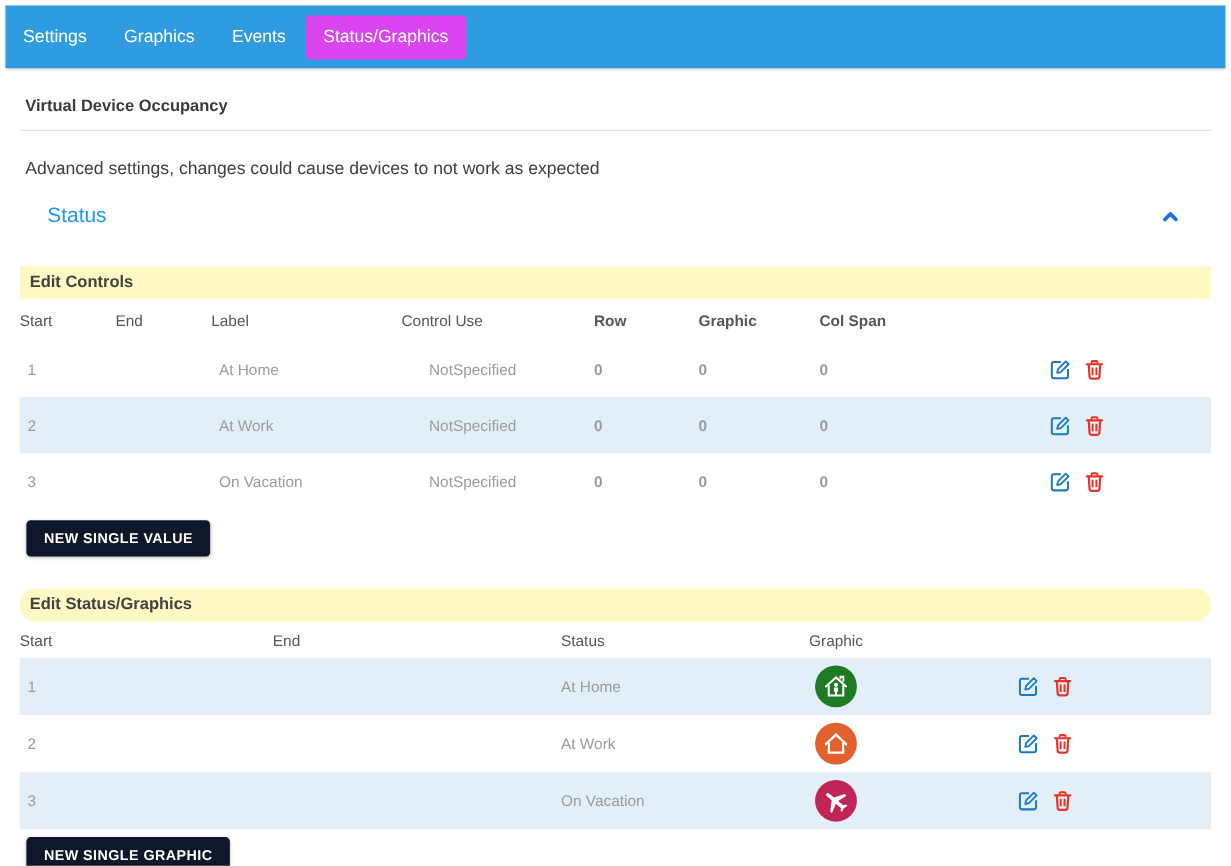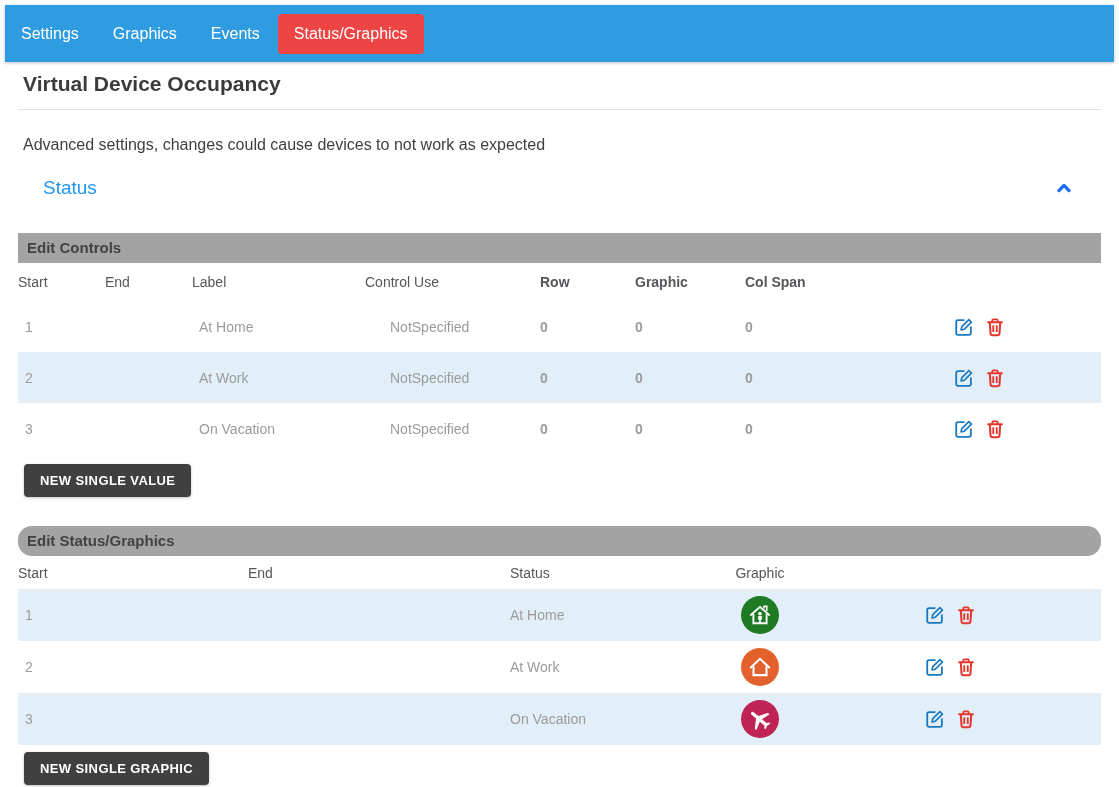--- a/index.html
+++ b/index.html
@@ -2,33 +2,33 @@
 <html><head>
 <meta charset="utf-8">
 <style>
   * { box-sizing: border-box; margin: 0; padding: 0; }
   html,body { width:1119px; background:#ffffff; font-family:"Liberation Sans", sans-serif; }
   body { height:787px; overflow:hidden; }
 
   
   .tabbar { margin:5px 5px 0 5px; height:57px; background:#2f9ce1; display:flex; align-items:center; box-shadow:0 1px 3px rgba(0,0,0,.25); }
   .tab { color:#ffffff; font-size:16px; padding:11px 16px; margin-right:2px; border-radius:4px; cursor:pointer; white-space:nowrap; }
-  .tab.active { background:#ef4444; }
-
-  
-  .page-title { font-size:21px; font-weight:bold; color:#3b3b3b; padding:10px 23px 13px 23px; }
+  .tab.active { background:#d946ef; }
+
+  
+  .page-title { font-size:15px; font-weight:bold; color:#3b3b3b; padding:26px 23px 13px 23px; }
   .divider { border-bottom:1px solid #e3e3e3; margin:0 18px; }
   .warning { font-size:16px; color:#3f3f3f; padding:26px 23px 0 23px; }
 
   .status-row { display:flex; align-items:center; justify-content:space-between; padding:0 44px 0 43px; margin-top:18px; height:32px; }
   .status-label { font-size:19px; color:#2196f3; cursor:pointer; }
   .chev { color:#1b6ef3; width:22px; height:22px; cursor:pointer; }
 
   
-  .section-bar { margin:0 18px; height:30px; background:#a3a3a3; font-size:15px; font-weight:bold; color:#424242; line-height:30px; padding-left:9px; }
+  .section-bar { margin:0 18px; height:30px; background:#fef9c3; font-size:15px; font-weight:bold; color:#424242; line-height:30px; padding-left:9px; }
   .sec-controls { margin-top:29px; }
   .sec-graphics { margin-top:29px;border-radius:14px; }
 
   
   .t1 { margin:0 18px; }
   .t1-row { display:grid; grid-template-columns:87px 87px 173px 175px 95px 110px 90px 1fr; align-items:center; height:51px; font-size:14px; color:#9b9b9b; }
   .t1-row.head { height:38px; color:#56575a; }
   .t1 .c { padding-left:0; }
   .t1-row:not(.head) .c.pad { padding-left:7px; }
   .t1-row:not(.head) .c.use { padding-left:25px; }
@@ -55,21 +55,21 @@
   .gcircle { width:38px; height:38px; border-radius:50%; display:flex; align-items:center; justify-content:center; color:#ffffff; }
   .gcircle svg { width:26px; height:26px; }
   .g-green { background:#1e7b24; }
   .g-orange { background:#e2612d; }
   .g-crimson { background:#c02454; }
   .g-crimson svg { transform:rotate(-50deg); }
 
   
   .btn-row { margin:10px 0 0 24px; display:flex; gap:13px; }
   .btn-row.bottom { margin-top:7px; }
-  .btn { background:#404040; color:#ffffff; border:none; border-radius:4px; font-family:"Liberation Sans",sans-serif; font-size:13px; font-weight:bold; letter-spacing:.4px; padding:9px 16px; cursor:pointer; box-shadow:0 1px 3px rgba(0,0,0,.25); white-space:nowrap; }
+  .btn { background:#0f172a; color:#ffffff; border:none; border-radius:4px; font-family:"Liberation Sans",sans-serif; font-size:13px; font-weight:bold; letter-spacing:.4px; padding:9px 16px; cursor:pointer; box-shadow:0 1px 3px rgba(0,0,0,.25); white-space:nowrap; }
   .svg-defs { position:absolute; width:0; height:0; overflow:hidden; }
 </style>
 </head>
 <body>
 
 <svg class="svg-defs" aria-hidden="true">
   <defs>
     <symbol id="i-edit" viewBox="0 0 24 24">
       <path d="M12.5 4.5 H5.5 A2 2 0 0 0 3.5 6.5 V18.5 A2 2 0 0 0 5.5 20.5 H17.5 A2 2 0 0 0 19.5 18.5 V11.5" fill="none" stroke="currentColor" stroke-width="2"></path>
       <path d="M9.6 11.6 L17.3 3.9 L20.1 6.7 L12.4 14.4 L8.8 15.2 Z" fill="none" stroke="currentColor" stroke-width="1.8" stroke-linejoin="round"></path>

